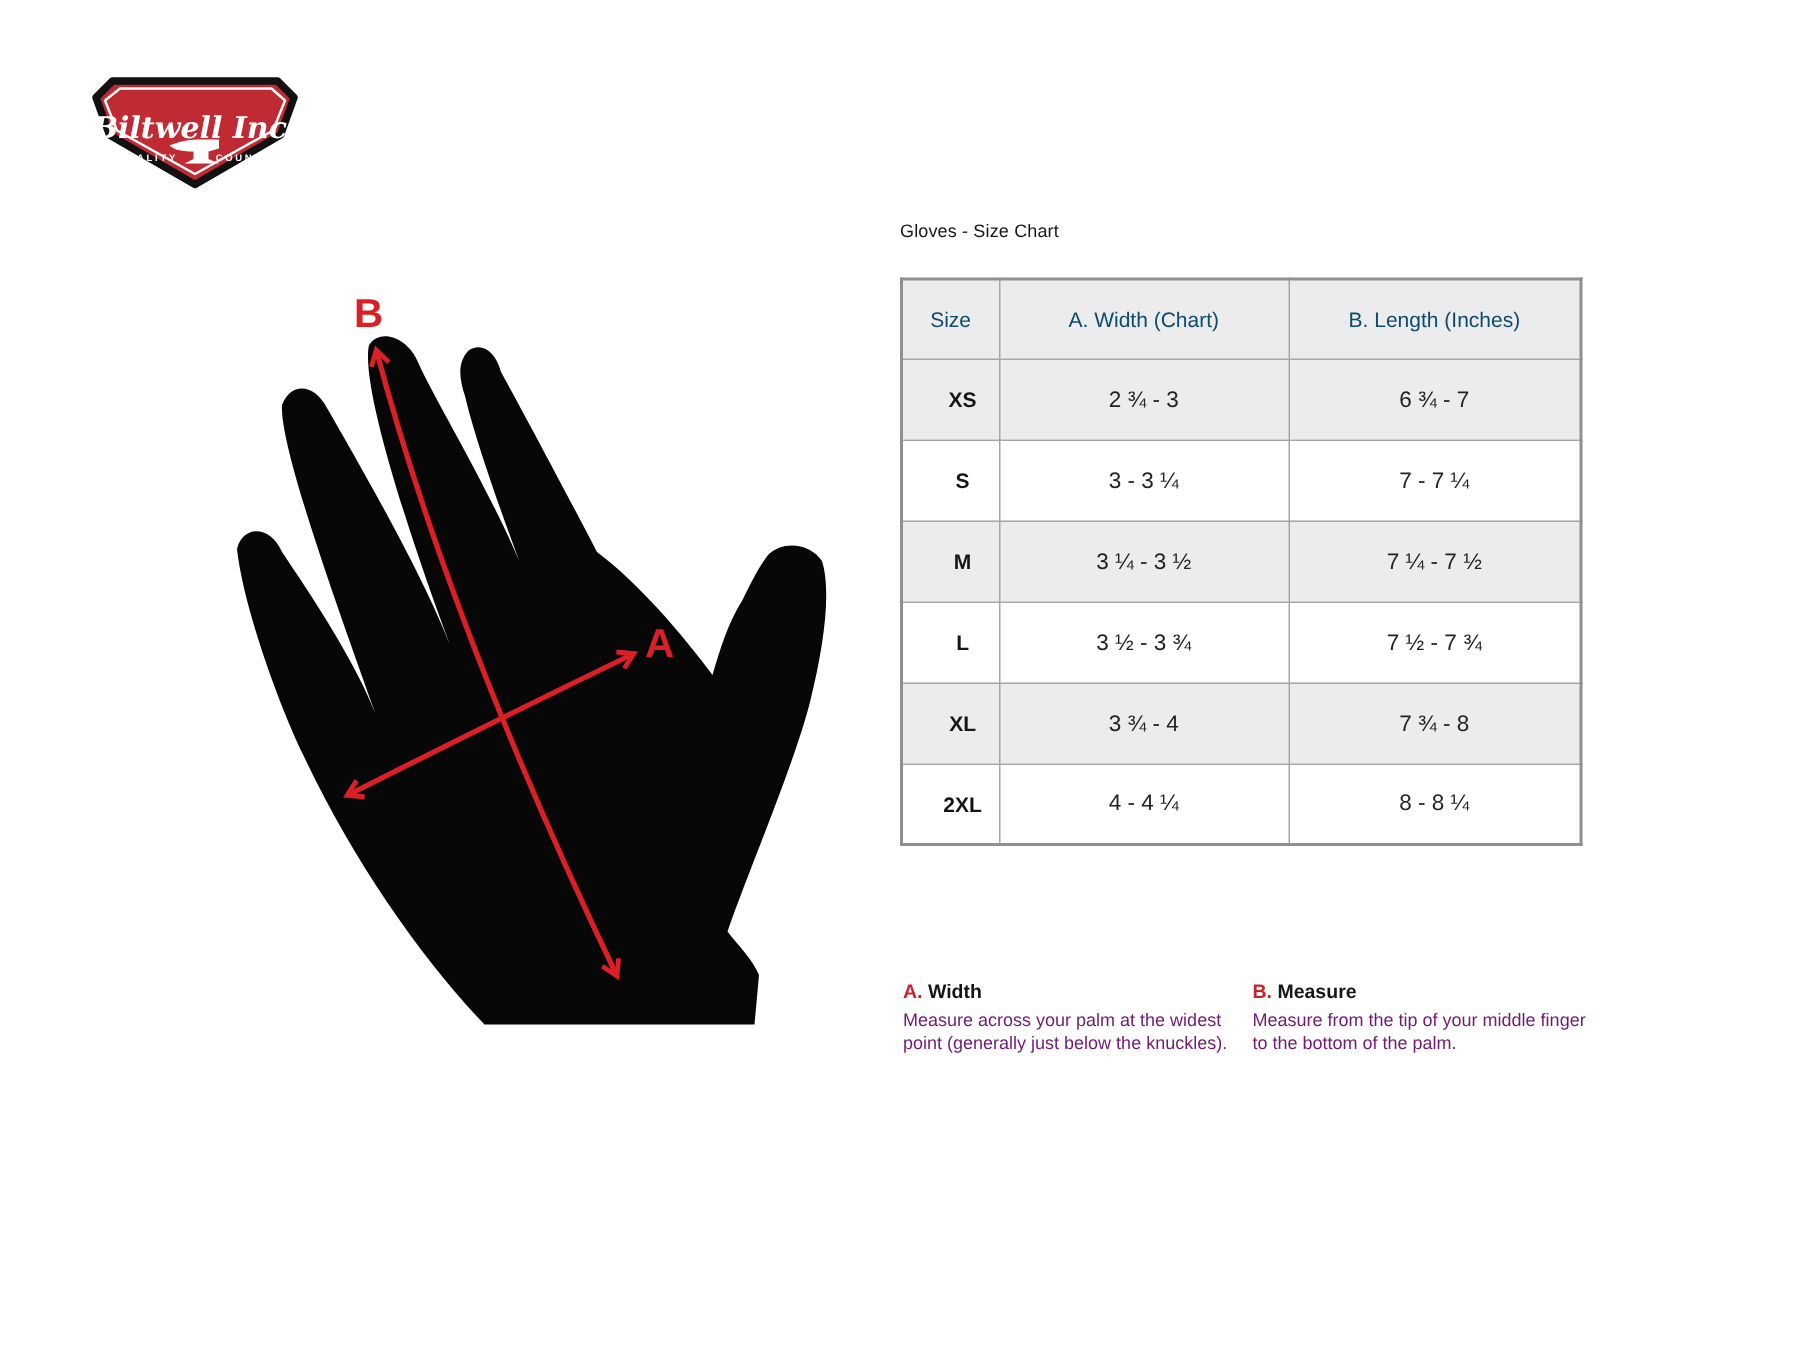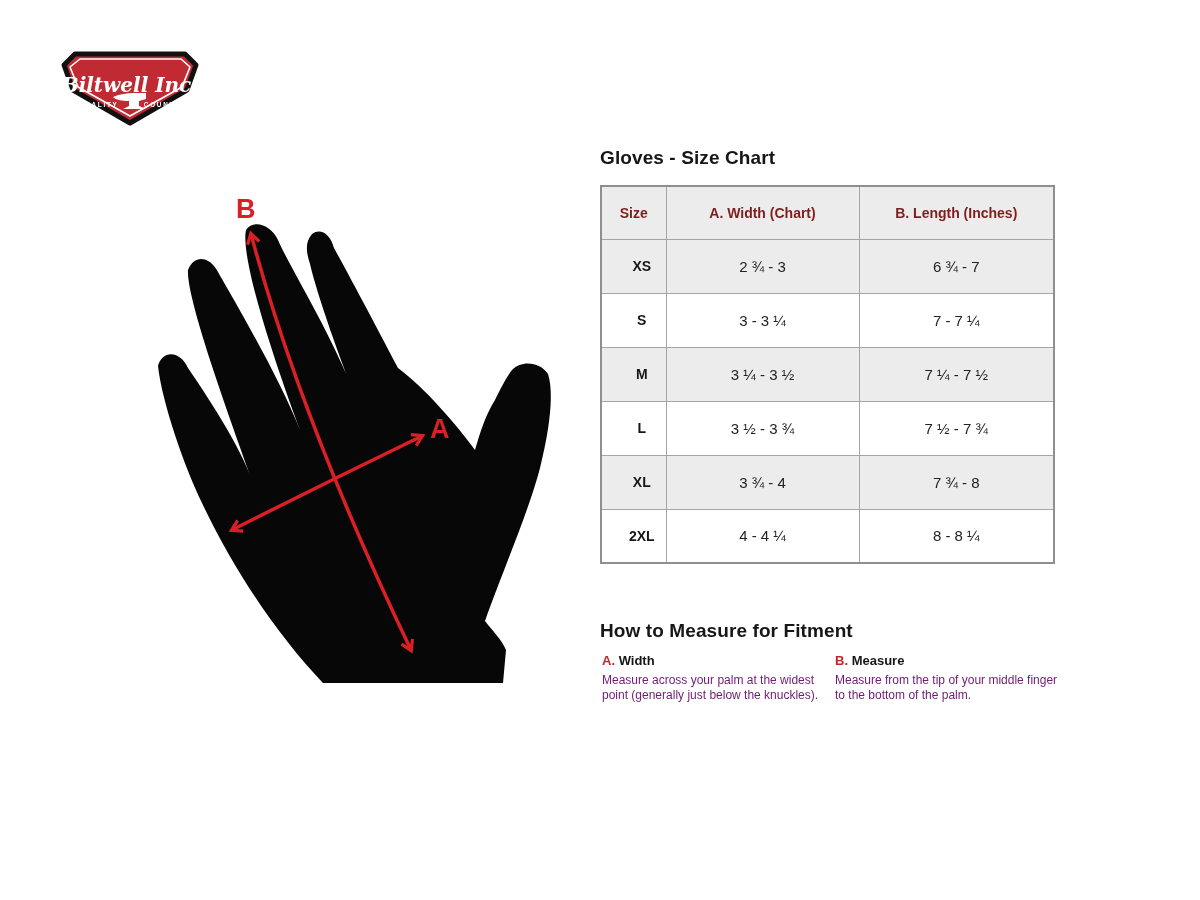--- a/index.html
+++ b/index.html
@@ -3,29 +3,29 @@
 <meta charset="utf-8">
 <style>
   html,body{margin:0;padding:0;background:#ffffff;}
   .page{
     position:relative;width:1200px;height:900px;background:#ffffff;
     font-family:"Liberation Sans",sans-serif;color:#1a1a1a;overflow:hidden;
   }
   .abs{position:absolute;}
 
   
-  .section-title{font-size:19px;font-weight:bold;color:#161616;letter-spacing:.1px;}
+  .section-title{font-size:12px;font-weight:normal;color:#161616;letter-spacing:.1px;}
 
   
   .size-table{border-collapse:collapse;table-layout:fixed;width:453px;background:#fff;
     border:2px solid #8f8f8f;}
   .size-table td,.size-table th{border:1px solid #a5a5a5;text-align:center;vertical-align:middle;padding:0;}
   .size-table thead tr{height:53px;}
   .size-table tbody tr{height:54px;}
-  .size-table th{font-size:14px;font-weight:bold;color:#7f1d1d;}
+  .size-table th{font-size:14px;font-weight:normal;color:#0c4a6e;}
   .size-table td.size-cell{font-size:14px;font-weight:bold;color:#161616;padding-left:16px;}
   .size-table td.val-cell{font-size:15px;font-weight:normal;color:#222;}
   .size-table tr.shaded{background:#ececec;}
   .size-table tr.plain{background:#ffffff;}
 
   
   .measure-item{width:226px;}
   .measure-item .mi-head{font-size:13px;font-weight:bold;color:#161616;margin-bottom:5px;}
   .measure-item .mi-key{color:#c8232c;}
   .measure-item .mi-body{font-size:12px;line-height:15px;color:#701a75;}
@@ -136,21 +136,20 @@
         <td class="val-cell">7 ¾ - 8</td>
       </tr>
       <tr class="plain">
         <td class="size-cell">2XL</td>
         <td class="val-cell">4 - 4 ¼</td>
         <td class="val-cell">8 - 8 ¼</td>
       </tr>
     </tbody>
   </table>
 
-  <div class="abs section-title" style="left:600px;top:620px;">How to Measure for Fitment</div>
 
   <div class="abs measure-item" style="left:602px;top:653px;">
     <div class="mi-head">
       <span class="mi-key">A.</span>
       <span>Width</span>
     </div>
     <div class="mi-body">Measure across your palm at the widest point (generally just below the knuckles).</div>
   </div>
 
   <div class="abs measure-item" style="left:835px;top:653px;width:232px;">

